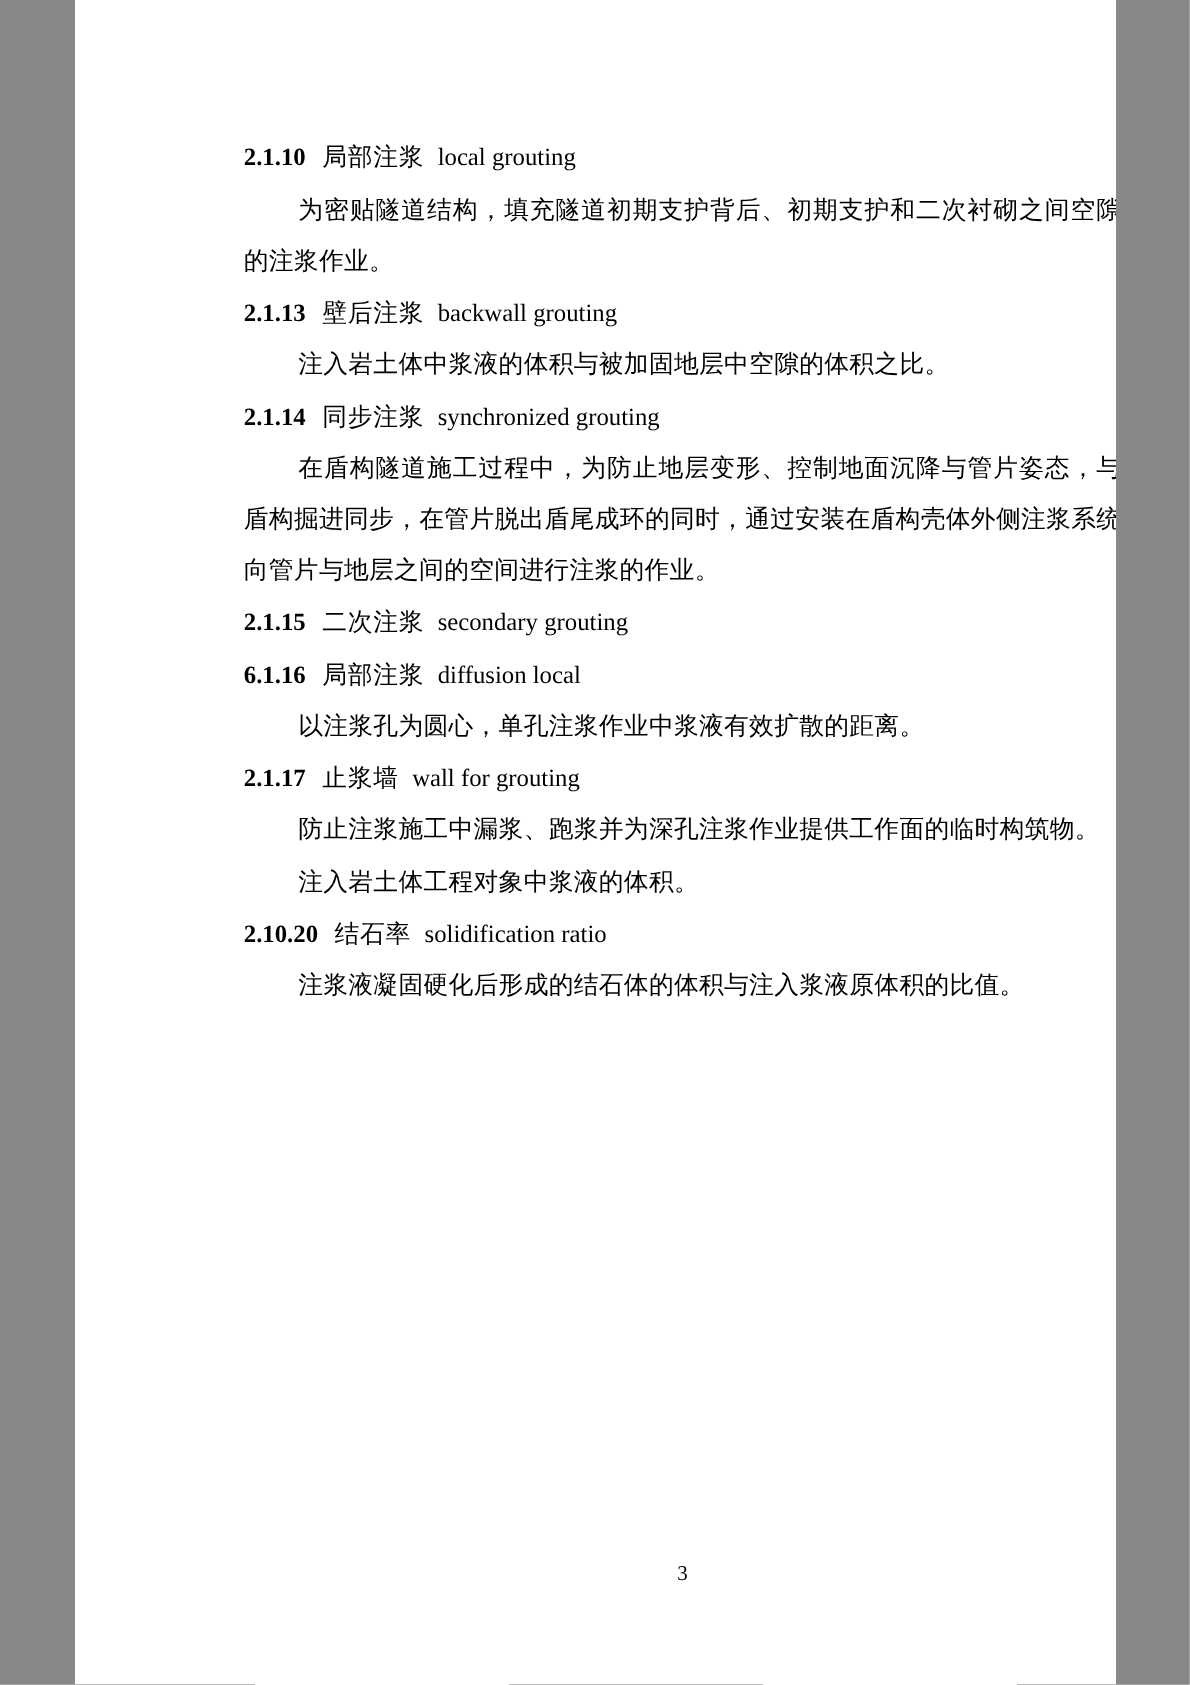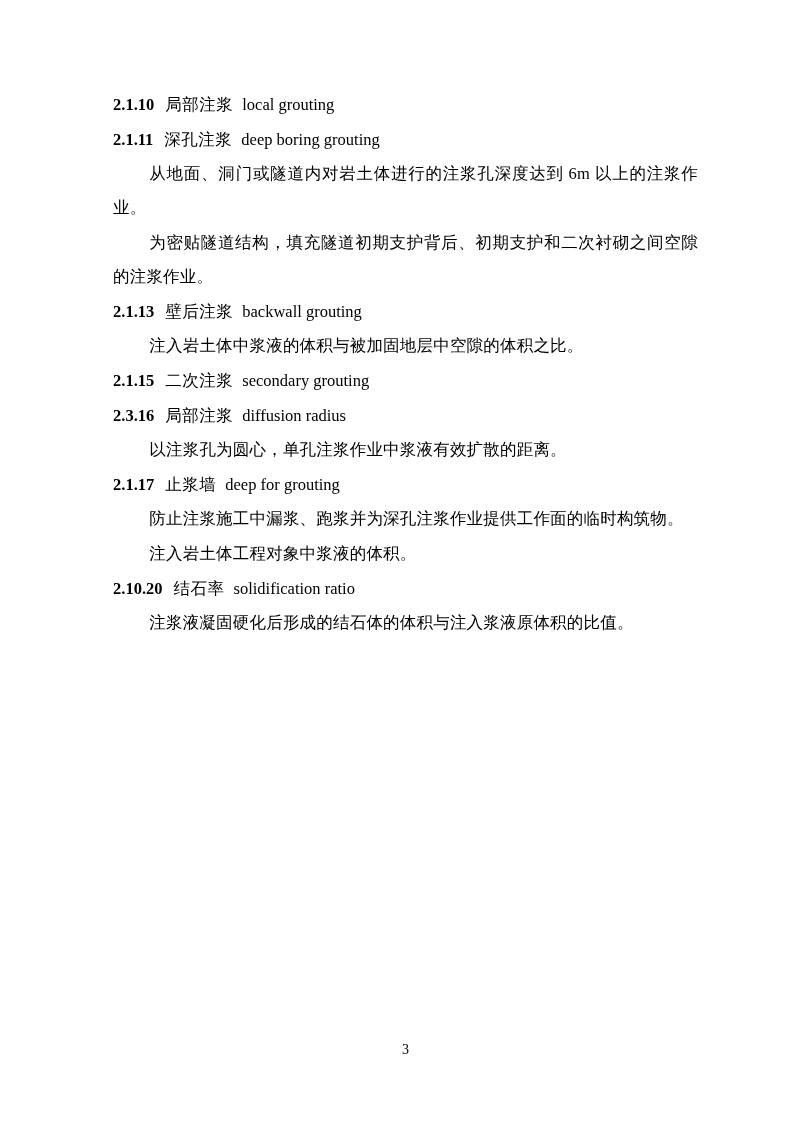--- a/index.html
+++ b/index.html
@@ -2,21 +2,21 @@
 <html><head>
 <meta charset="utf-8">
 <style>
   html, body {
     margin: 0;
     padding: 0;
     background: #888;
   }
   .page {
     position: relative;
-    width: 793px;
+    width: 694px;
     height: 1123px;
     margin: 0 auto;
     background: #ffffff;
     overflow: hidden;
     font-family: "Liberation Serif", "DejaVu Serif", serif;
     color: #000000;
   }
   .content {
     position: absolute;
     left: 113px;
@@ -65,46 +65,46 @@
 </head>
 <body>
 
 <div class="page">
   <div class="content">
 
     <div class="section">
       <p class="term-heading"><span class="term-number">2.1.10</span><span class="term-zh">局部注浆</span><span class="term-en">local grouting</span></p>
     </div>
 
-    <div class="section">
-      <p class="term-heading"><span class="term-number">2.1.11</span><span class="term-zh">深孔注浆</span><span class="term-en">deep boring grouting</span></p>
-      <p class="definition">从地面、洞门或隧道内对岩土体进行的注浆孔深度达到 6m 以上的注浆作业。</p>
-    </div>
 
     <div class="section">
       <p class="definition">为密贴隧道结构，填充隧道初期支护背后、初期支护和二次衬砌之间空隙的注浆作业。</p>
     </div>
 
     <div class="section">
       <p class="term-heading"><span class="term-number">2.1.13</span><span class="term-zh">壁后注浆</span><span class="term-en">backwall grouting</span></p>
       <p class="definition">注入岩土体中浆液的体积与被加固地层中空隙的体积之比。</p>
     </div>
 
+    <div class="section">
+      <p class="term-heading"><span class="term-number">2.1.14</span><span class="term-zh">同步注浆</span><span class="term-en">synchronized grouting</span></p>
+      <p class="definition">在盾构隧道施工过程中，为防止地层变形、控制地面沉降与管片姿态，与盾构掘进同步，在管片脱出盾尾成环的同时，通过安装在盾构壳体外侧注浆系统向管片与地层之间的空间进行注浆的作业。</p>
+    </div>
 
     <div class="section">
       <p class="term-heading"><span class="term-number">2.1.15</span><span class="term-zh">二次注浆</span><span class="term-en">secondary grouting</span></p>
     </div>
 
     <div class="section">
-      <p class="term-heading"><span class="term-number">2.3.16</span><span class="term-zh">局部注浆</span><span class="term-en">diffusion radius</span></p>
+      <p class="term-heading"><span class="term-number">6.1.16</span><span class="term-zh">局部注浆</span><span class="term-en">diffusion local</span></p>
       <p class="definition">以注浆孔为圆心，单孔注浆作业中浆液有效扩散的距离。</p>
     </div>
 
     <div class="section">
-      <p class="term-heading"><span class="term-number">2.1.17</span><span class="term-zh">止浆墙</span><span class="term-en">deep for grouting</span></p>
+      <p class="term-heading"><span class="term-number">2.1.17</span><span class="term-zh">止浆墙</span><span class="term-en">wall for grouting</span></p>
       <p class="definition">防止注浆施工中漏浆、跑浆并为深孔注浆作业提供工作面的临时构筑物。</p>
     </div>
 
     <div class="section">
       <p class="definition">注入岩土体工程对象中浆液的体积。</p>
     </div>
 
     <div class="section">
     </div>
 

